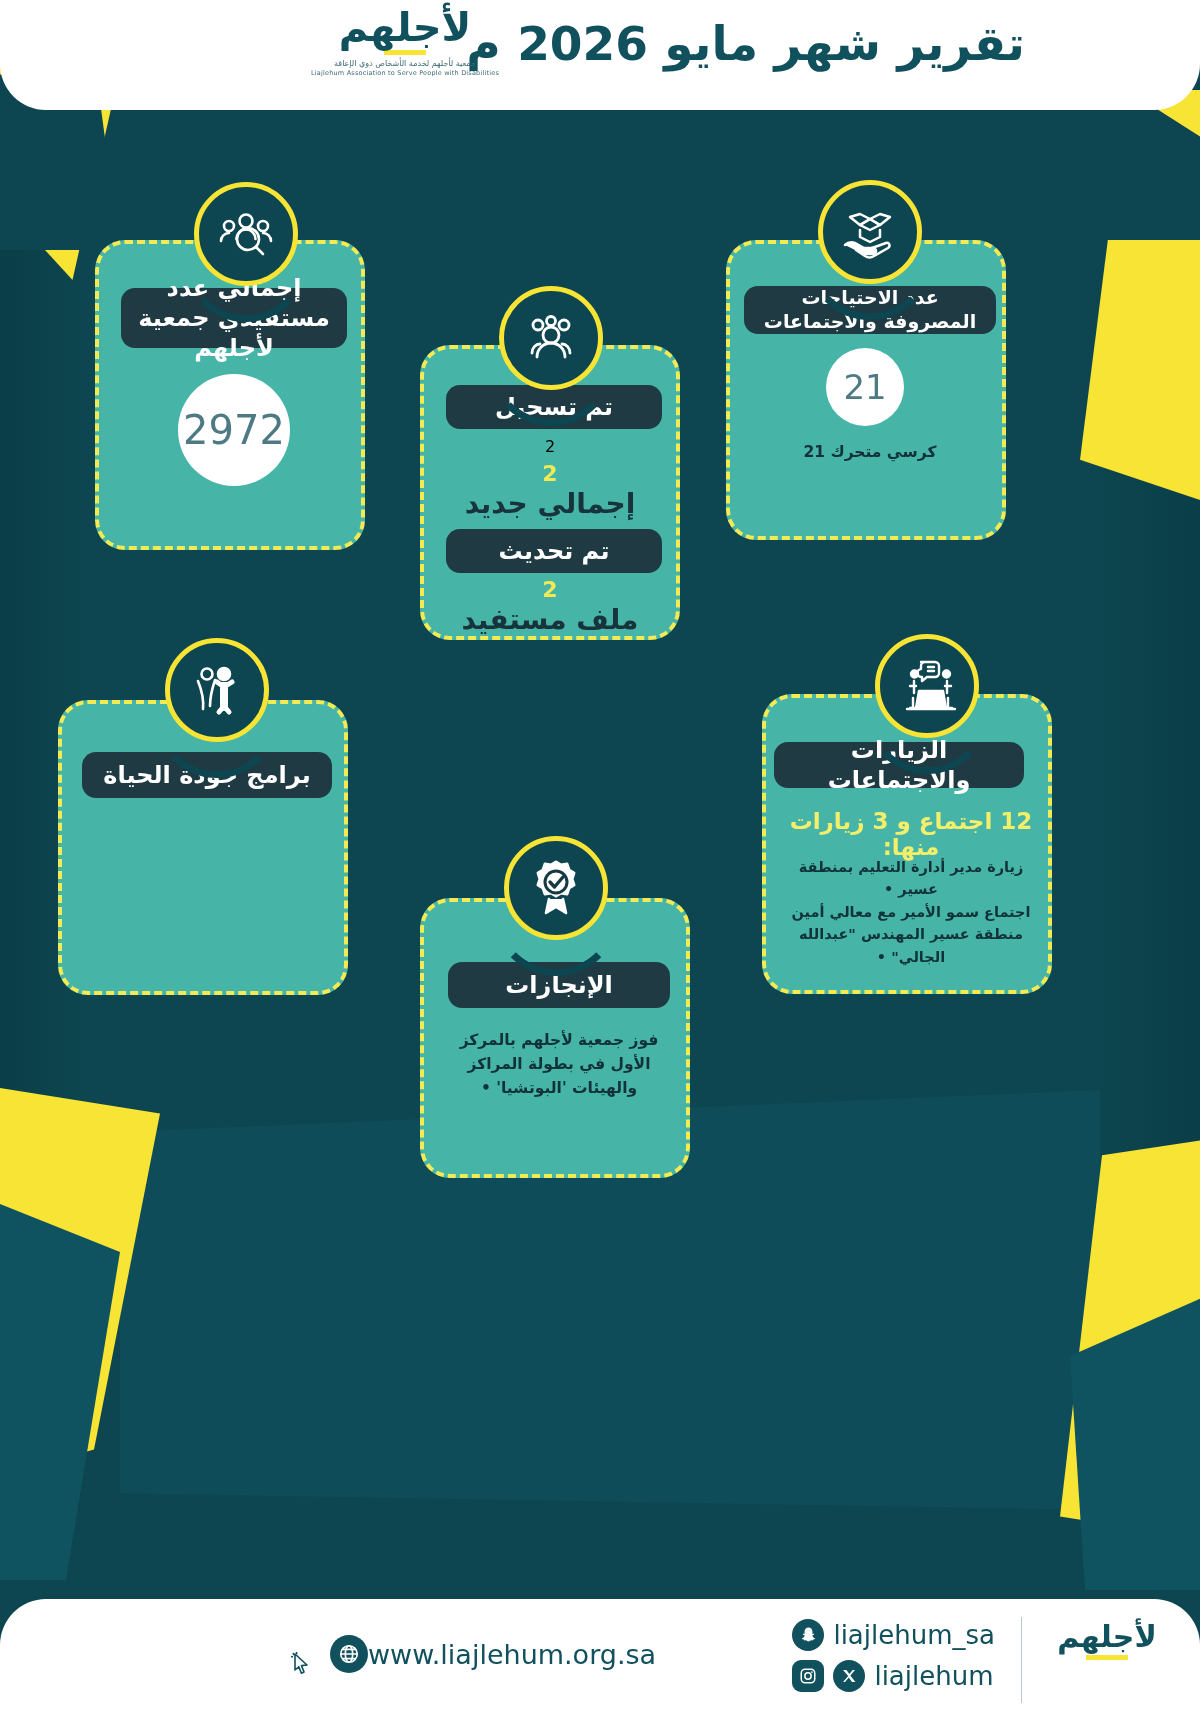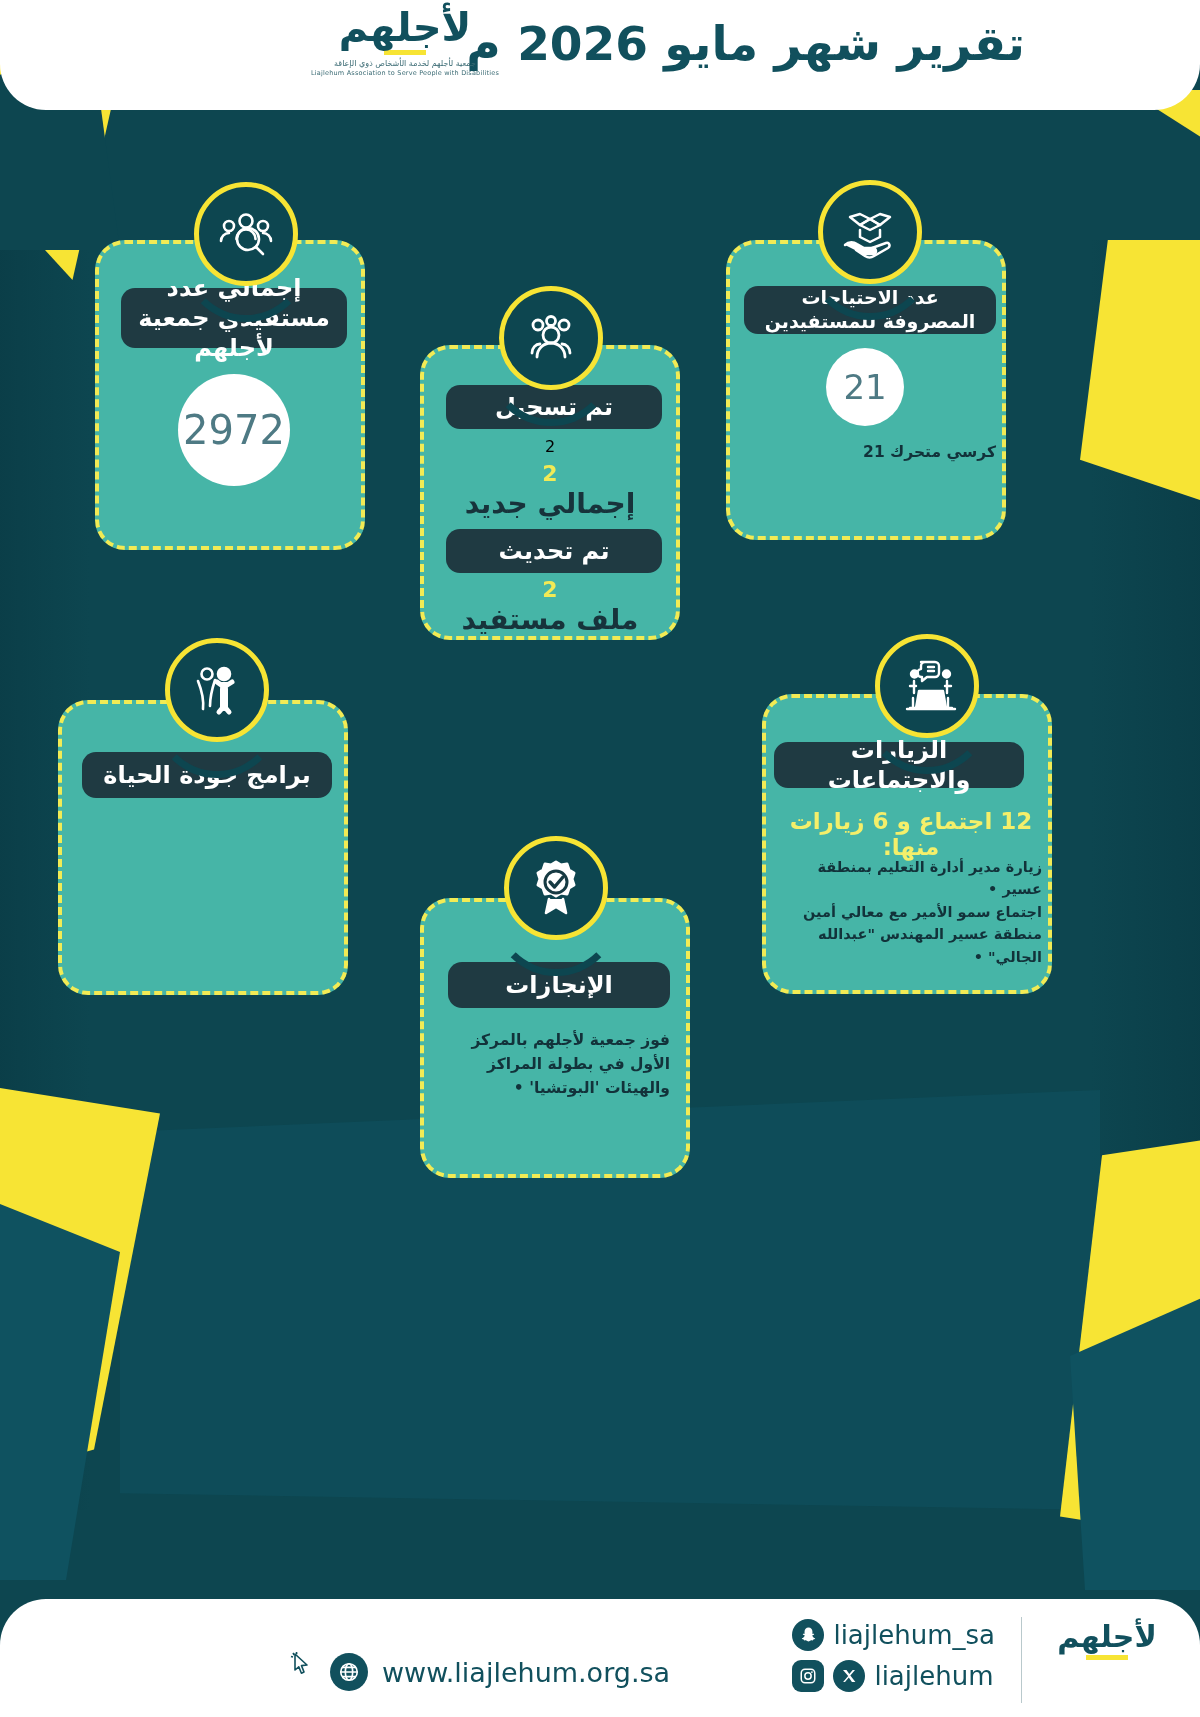--- a/index.html
+++ b/index.html
@@ -149,21 +149,21 @@
     color:#4e7a84; font-weight:normal;
   }
   .bullets {
     position:absolute;
     color:#12323a;
     font-size:15.5px; font-weight:bold;
     line-height:1.55;
     text-align:center;
     direction:rtl;
   }
-  .bullets div { white-space:normal;text-align:right; }
+  .bullets div { white-space:normal; }
   .sub-yellow {
     position:absolute;
     color:#f4ef6a; font-weight:bold; font-size:23px;
     text-align:center; direction:rtl;
   }
   .stat-line {
     position:absolute;
     text-align:center; direction:rtl; width:100%;
   }
   .stat-num { color:#f2ea55; font-size:22px; font-weight:bold; }
@@ -187,21 +187,21 @@
   .footer-social { position:absolute; right:205px; top:20px; direction:rtl; }
   .soc-row { display:flex; align-items:center; gap:9px; margin-bottom:9px; direction:ltr; }
   .soc-badge {
     width:32px; height:32px; border-radius:50%;
     background:#11505d; color:#ffffff;
     display:flex; align-items:center; justify-content:center;
     font-size:17px; font-weight:bold;
   }
   .soc-badge.sq { border-radius:9px; }
   .soc-text { font-size:26px; color:#11505d; }
-  .footer-web { position:absolute; left:330px; top:54px; display:flex; align-items:center; gap:14px; direction:ltr; }
+  .footer-web { position:absolute; left:330px; top:36px; display:flex; align-items:center; direction:ltr; }
   .web-badge {
     width:38px; height:38px; border-radius:50%;
     background:#11505d; color:#ffffff;
     display:flex; align-items:center; justify-content:center; font-size:20px;
   }
   .web-text { font-size:27px; color:#11505d; }
   .cursor-glyph { position:absolute; left:290px; top:52px; color:#11505d; font-size:24px; }
   svg { display:block; }
 </style>
 </head>
@@ -274,21 +274,21 @@
       <circle cx="44" cy="12" r="5"></circle>
       <circle cx="31" cy="22" r="8"></circle>
       <path d="M12 40c0-5 3.6-9 8-9"></path>
       <path d="M50 40c0-5-3.6-9-8-9"></path>
       <path d="M17 44c0-8 6.3-14 14-14s14 6 14 14"></path>
     </svg>
   </div>
 
   <div class="icon-arc" style="left:806px; top:192px;"></div>
   <div class="card" style="left:726px; top:240px; width:280px; height:300px;">
-    <div class="card-title" style="left:14px; top:42px; width:252px; height:48px; font-size:19px;">عدد الاحتياجات المصروفة للمستفيدين</div>
+    <div class="card-title" style="left:14px; top:42px; width:252px; height:48px; font-size:19px;">عدد الاحتياجات المصروفة والاجتماعات</div>
     <div class="big-circle" style="left:96px; top:104px; width:78px; height:78px; font-size:34px;">21</div>
     <div class="bullets" style="left:14px; top:196px; width:252px;">
       <div>كرسي متحرك 21</div>
     </div>
   </div>
   <div class="card-icon" style="left:818px; top:180px;">
     <svg width="62" height="54" viewBox="0 0 62 54" fill="none" stroke="#ffffff" stroke-width="2.5" stroke-linecap="round" stroke-linejoin="round">
       <path d="M21 20l10-6 10 6-10 5z"></path>
       <path d="M11 12l10-3 10 5-10 6z"></path>
       <path d="M51 12l-10-3-10 5 10 6z"></path>
@@ -310,21 +310,21 @@
       <path fill="#ffffff" d="M36 7a6 6 0 100 12 6 6 0 000-12z"></path>
       <path fill="#ffffff" stroke="#ffffff" stroke-width="5" d="M29 21l7 5 8-5"></path>
       <path fill="#ffffff" stroke="#ffffff" stroke-width="8" d="M36 28v18"></path>
       <path stroke-width="5" d="M36 45l-5 6M36 45l5 6"></path>
     </svg>
   </div>
 
   <div class="icon-arc" style="left:863px; top:646px;"></div>
   <div class="card" style="left:762px; top:694px; width:290px; height:300px;">
     <div class="card-title" style="left:8px; top:44px; width:250px; height:46px;">الزيارات والاجتماعات</div>
-    <div class="sub-yellow" style="left:10px; top:110px; width:270px;">12 اجتماع و 6 زيارات منها:</div>
+    <div class="sub-yellow" style="left:10px; top:110px; width:270px;">12 اجتماع و 3 زيارات منها:</div>
     <div class="bullets" style="left:14px; top:158px; width:262px; font-size:14.5px;">
       <div><span>زيارة مدير أدارة التعليم بمنطقة عسير</span> •</div>
       <div><span>اجتماع سمو الأمير مع معالي أمين منطقة عسير المهندس "عبدالله الجالي"</span> •</div>
     </div>
   </div>
   <div class="card-icon" style="left:875px; top:634px;">
     <svg width="60" height="56" viewBox="0 0 60 56" fill="none" stroke="#ffffff" stroke-width="2.4" stroke-linecap="round" stroke-linejoin="round">
       <path d="M24 4h14a4 4 0 014 4v7a4 4 0 01-4 4h-8l-5 4v-4a4 4 0 01-1-8V8a4 4 0 014-4z"></path>
       <path d="M31 9h6M31 13h6"></path>
       <path d="M14 16a3.5 3.5 0 117 0 3.5 3.5 0 01-7 0z" fill="#ffffff"></path>

